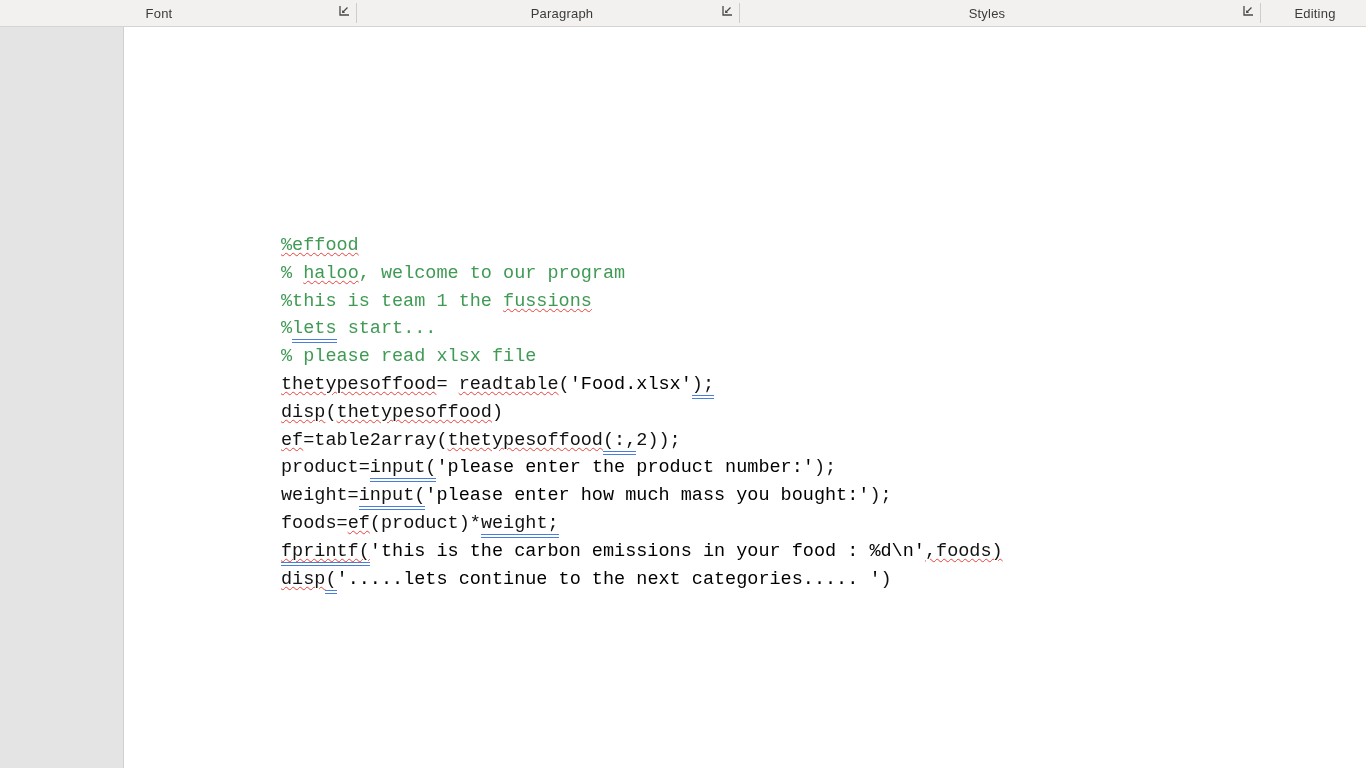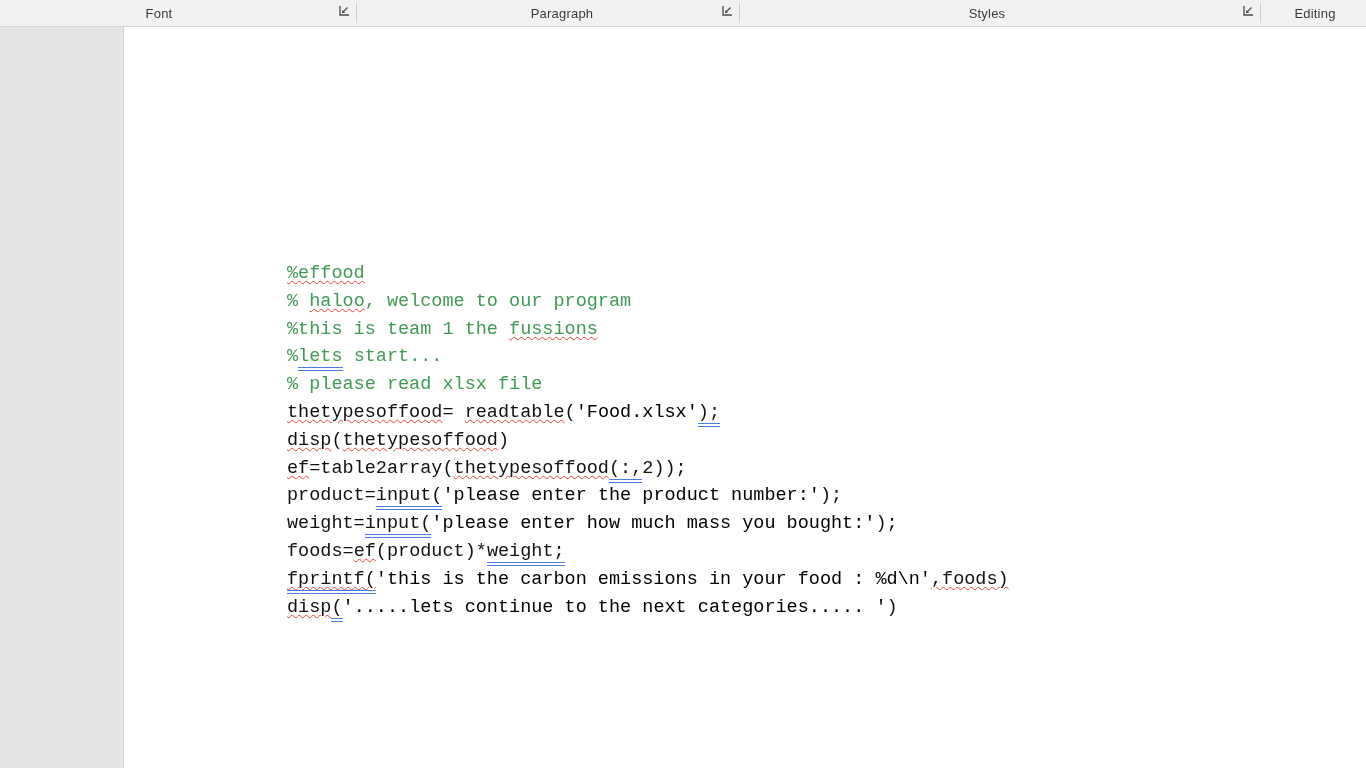--- a/index.html
+++ b/index.html
@@ -89,28 +89,27 @@
     left: 125px;
     top: 27px;
     width: 1241px;
     height: 741px;
     background: #ffffff;
   }
 
   
   .code-block {
     position: absolute;
-    left: 162px;   
+    left: 156px;   
     top: 205px;    
     font-family: "Liberation Mono", "DejaVu Sans Mono", monospace;
     font-size: 18.5px;
     line-height: 27.8px;
     white-space: pre;
     letter-spacing: 0px;
-    margin-top: 28px;
   }
   .code-line {
     white-space: pre;
     height: 27.8px;
   }
 
   
   .tok-comment { color: #3f9a54; }
   .tok-code    { color: #111111; }
   .tok-string  { color: #000000; }

